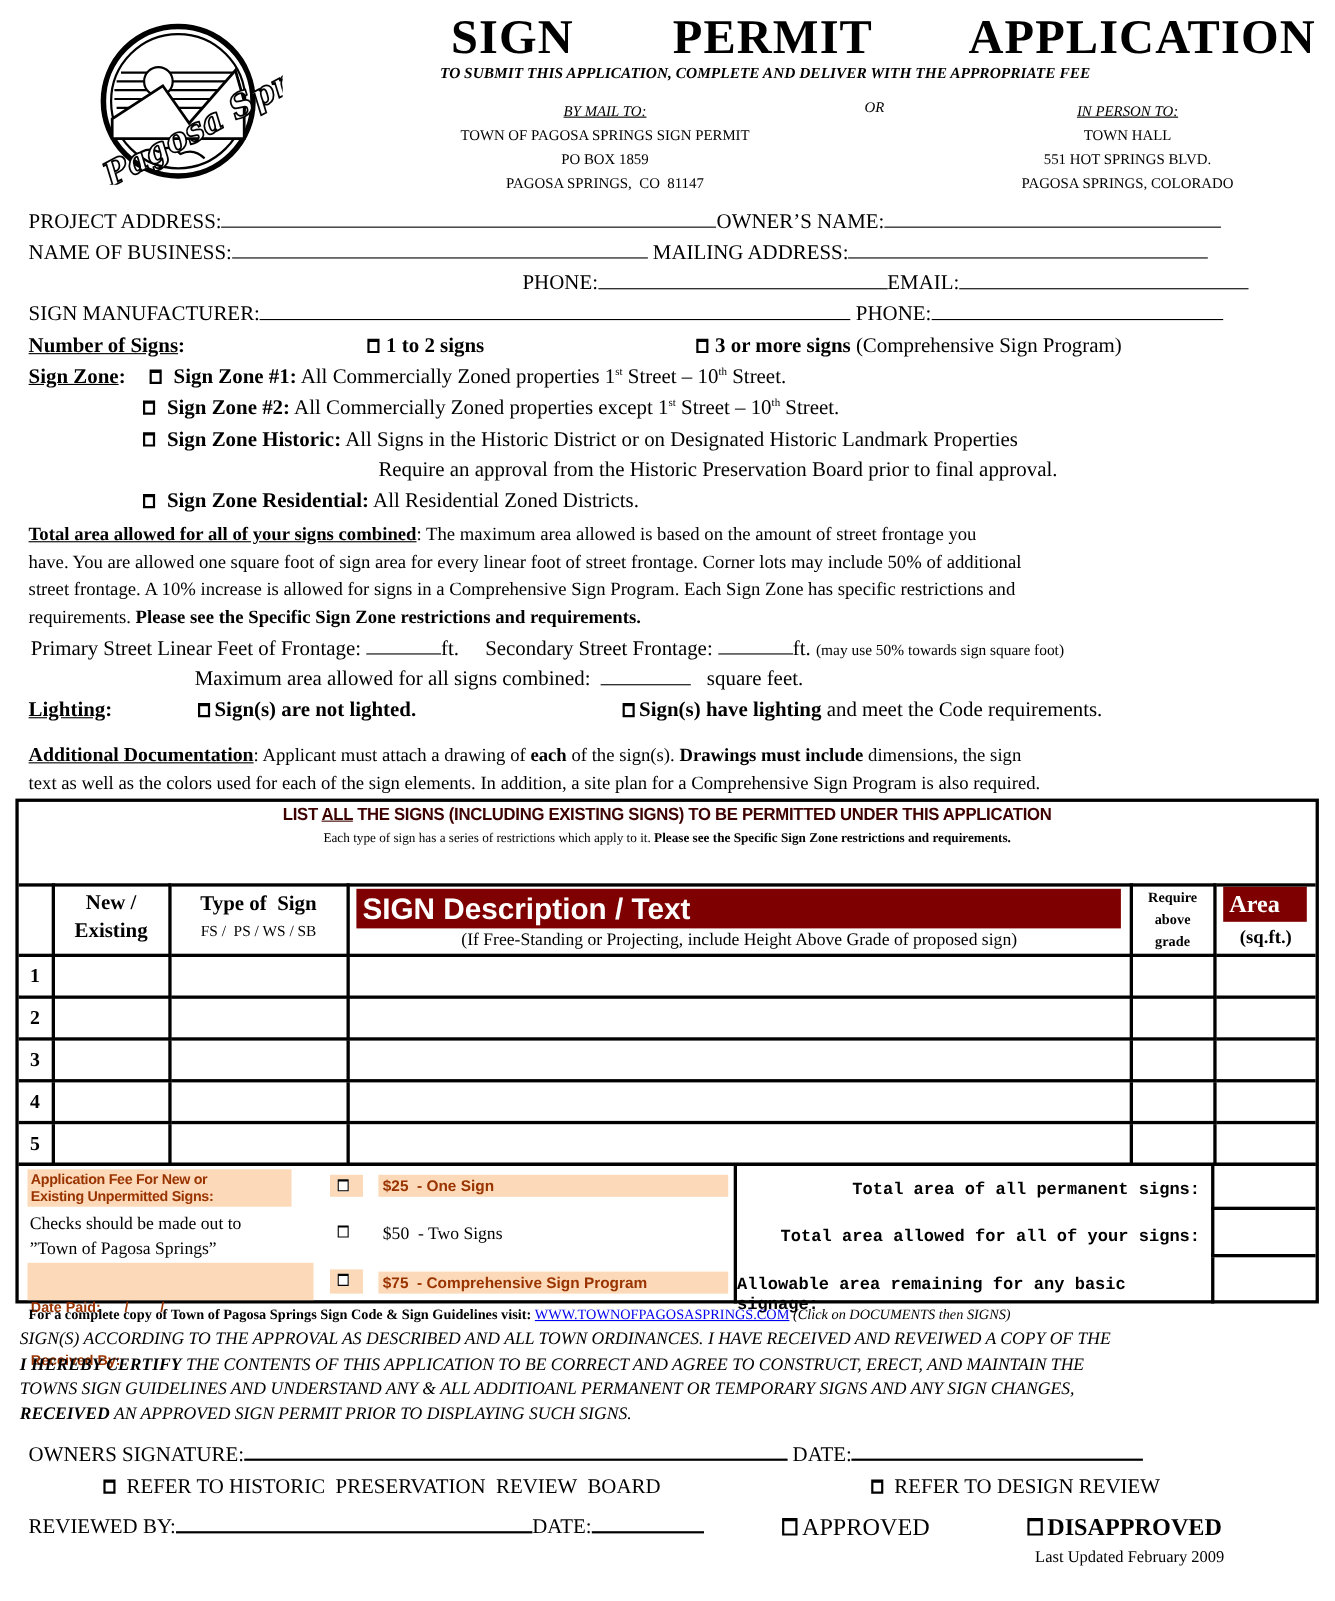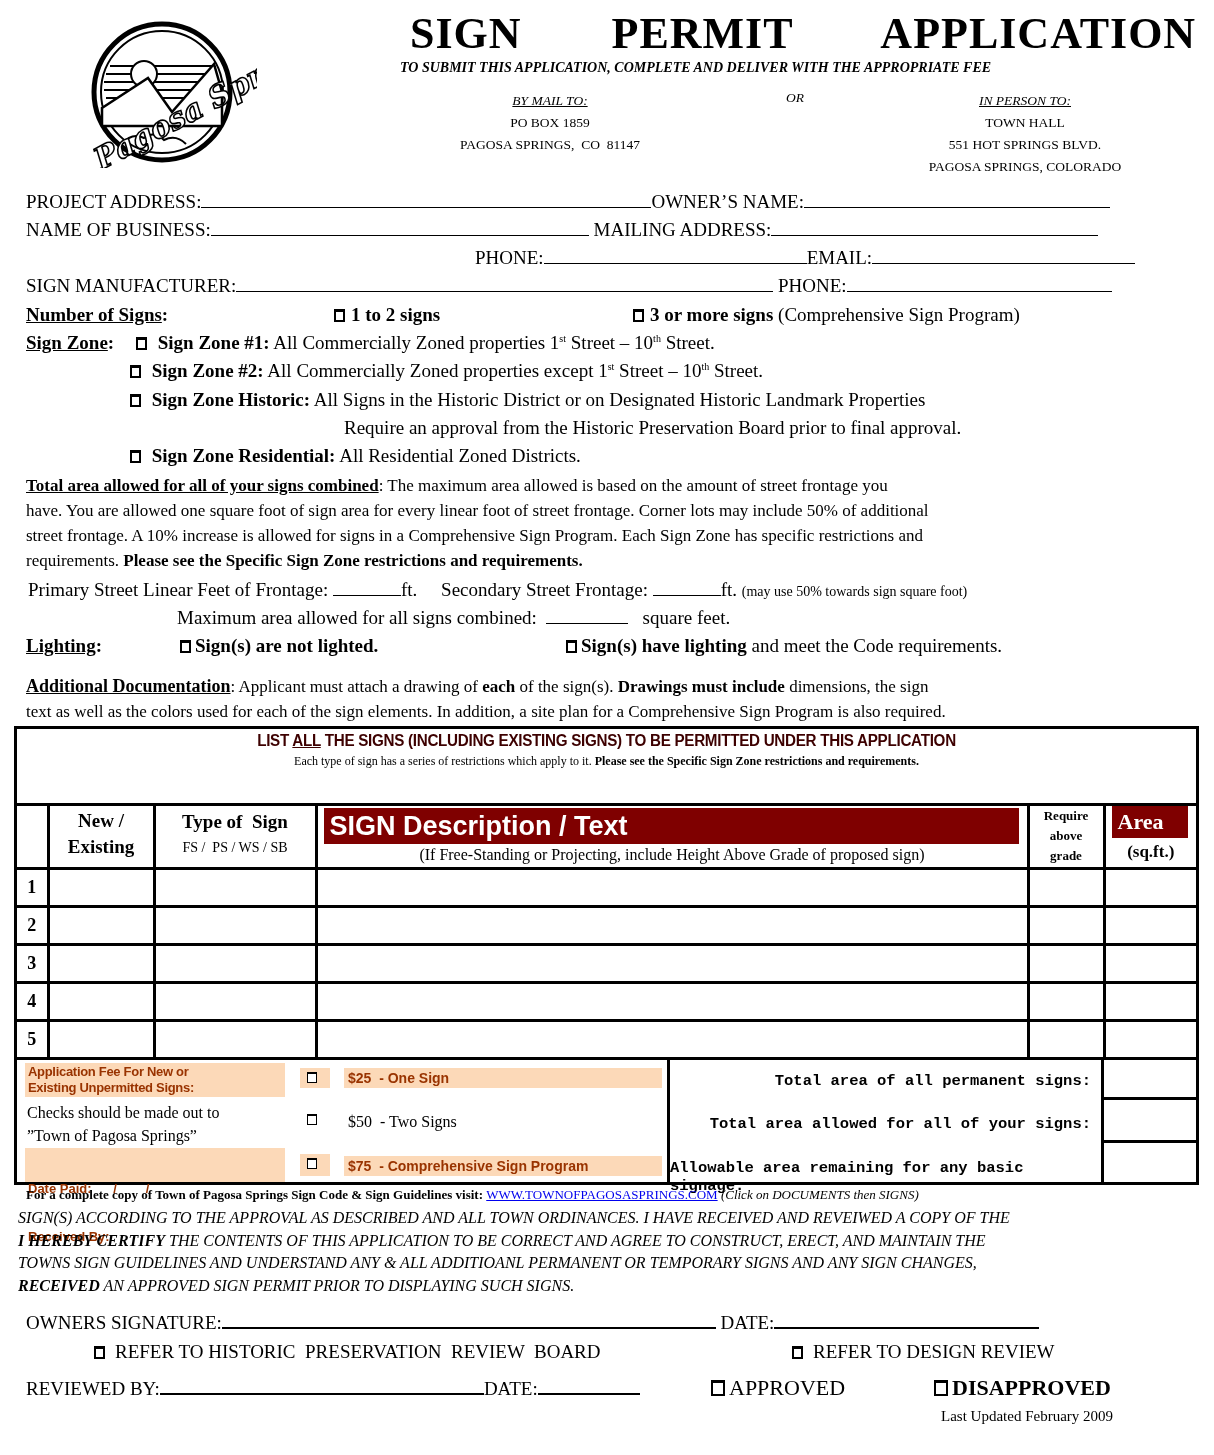--- a/index.html
+++ b/index.html
@@ -68,20 +68,21 @@
     <path d="M60 128 q10 -12 22 -6 q10 -8 20 2 q12 -6 22 4" fill="none" stroke="#000" stroke-width="2"></path>
     <text x="16" y="118" transform="rotate(-28 100 90)" font-family="DejaVu Serif, serif" font-style="italic" font-weight="bold" font-size="30" fill="#fff" stroke="#000" stroke-width="1.6">Pagosa Springs</text>
   </svg>
 </div>
 
 <div class="abs" id="title" style="white-space:pre;">SIGN   PERMIT   APPLICATION</div>
 <div class="abs" id="subtitle">TO SUBMIT THIS APPLICATION, COMPLETE AND DELIVER WITH THE APPROPRIATE FEE</div>
 
 <div class="abs addr" id="mail-block">
   <div class="i u">BY MAIL TO:</div>
+  <div>TOWN OF PAGOSA SPRINGS SIGN PERMIT</div>
   <div>PO BOX 1859</div>
   <div style="white-space:pre;">PAGOSA SPRINGS,  CO  81147</div>
 </div>
 <div class="abs" id="or-label">OR</div>
 <div class="abs addr" id="person-block">
   <div class="i u">IN PERSON TO:</div>
   <div>TOWN HALL</div>
   <div>551 HOT SPRINGS BLVD.</div>
   <div>PAGOSA SPRINGS, COLORADO</div>
 </div>
@@ -229,21 +230,21 @@
       <td></td>
           <td></td>
           <td></td>
           <td></td>
           <td style="border-right:none;"></td>
     </tr>
   </tbody>
     </table>
 
   <div id="fee-section">
-    <div class="abs peach" style="left:8px; top:3px; width:260px; height:34px; font-size:13px; line-height:16px; padding:1px 3px; letter-spacing:-0.3px;">
+    <div class="abs peach" style="left:8px; top:3px; width:240px; height:34px; font-size:13px; line-height:16px; padding:1px 3px; letter-spacing:-0.3px;">
       <div>Application Fee For New or</div>
       <div>Existing Unpermitted Signs:</div>
     </div>
     <div class="abs" style="left:10px; top:41px; font-size:16px; line-height:23px;">
       <div>Checks should be made out to</div>
       <div>”Town of Pagosa Springs”</div>
     </div>
     <div class="abs peach" style="left:8px; top:88px; width:260px; height:34px; font-size:13px; line-height:16px; padding:1px 3px; white-space:pre;">
       <div>Date Paid:      /        /</div>
       <div>Received By:</div>

